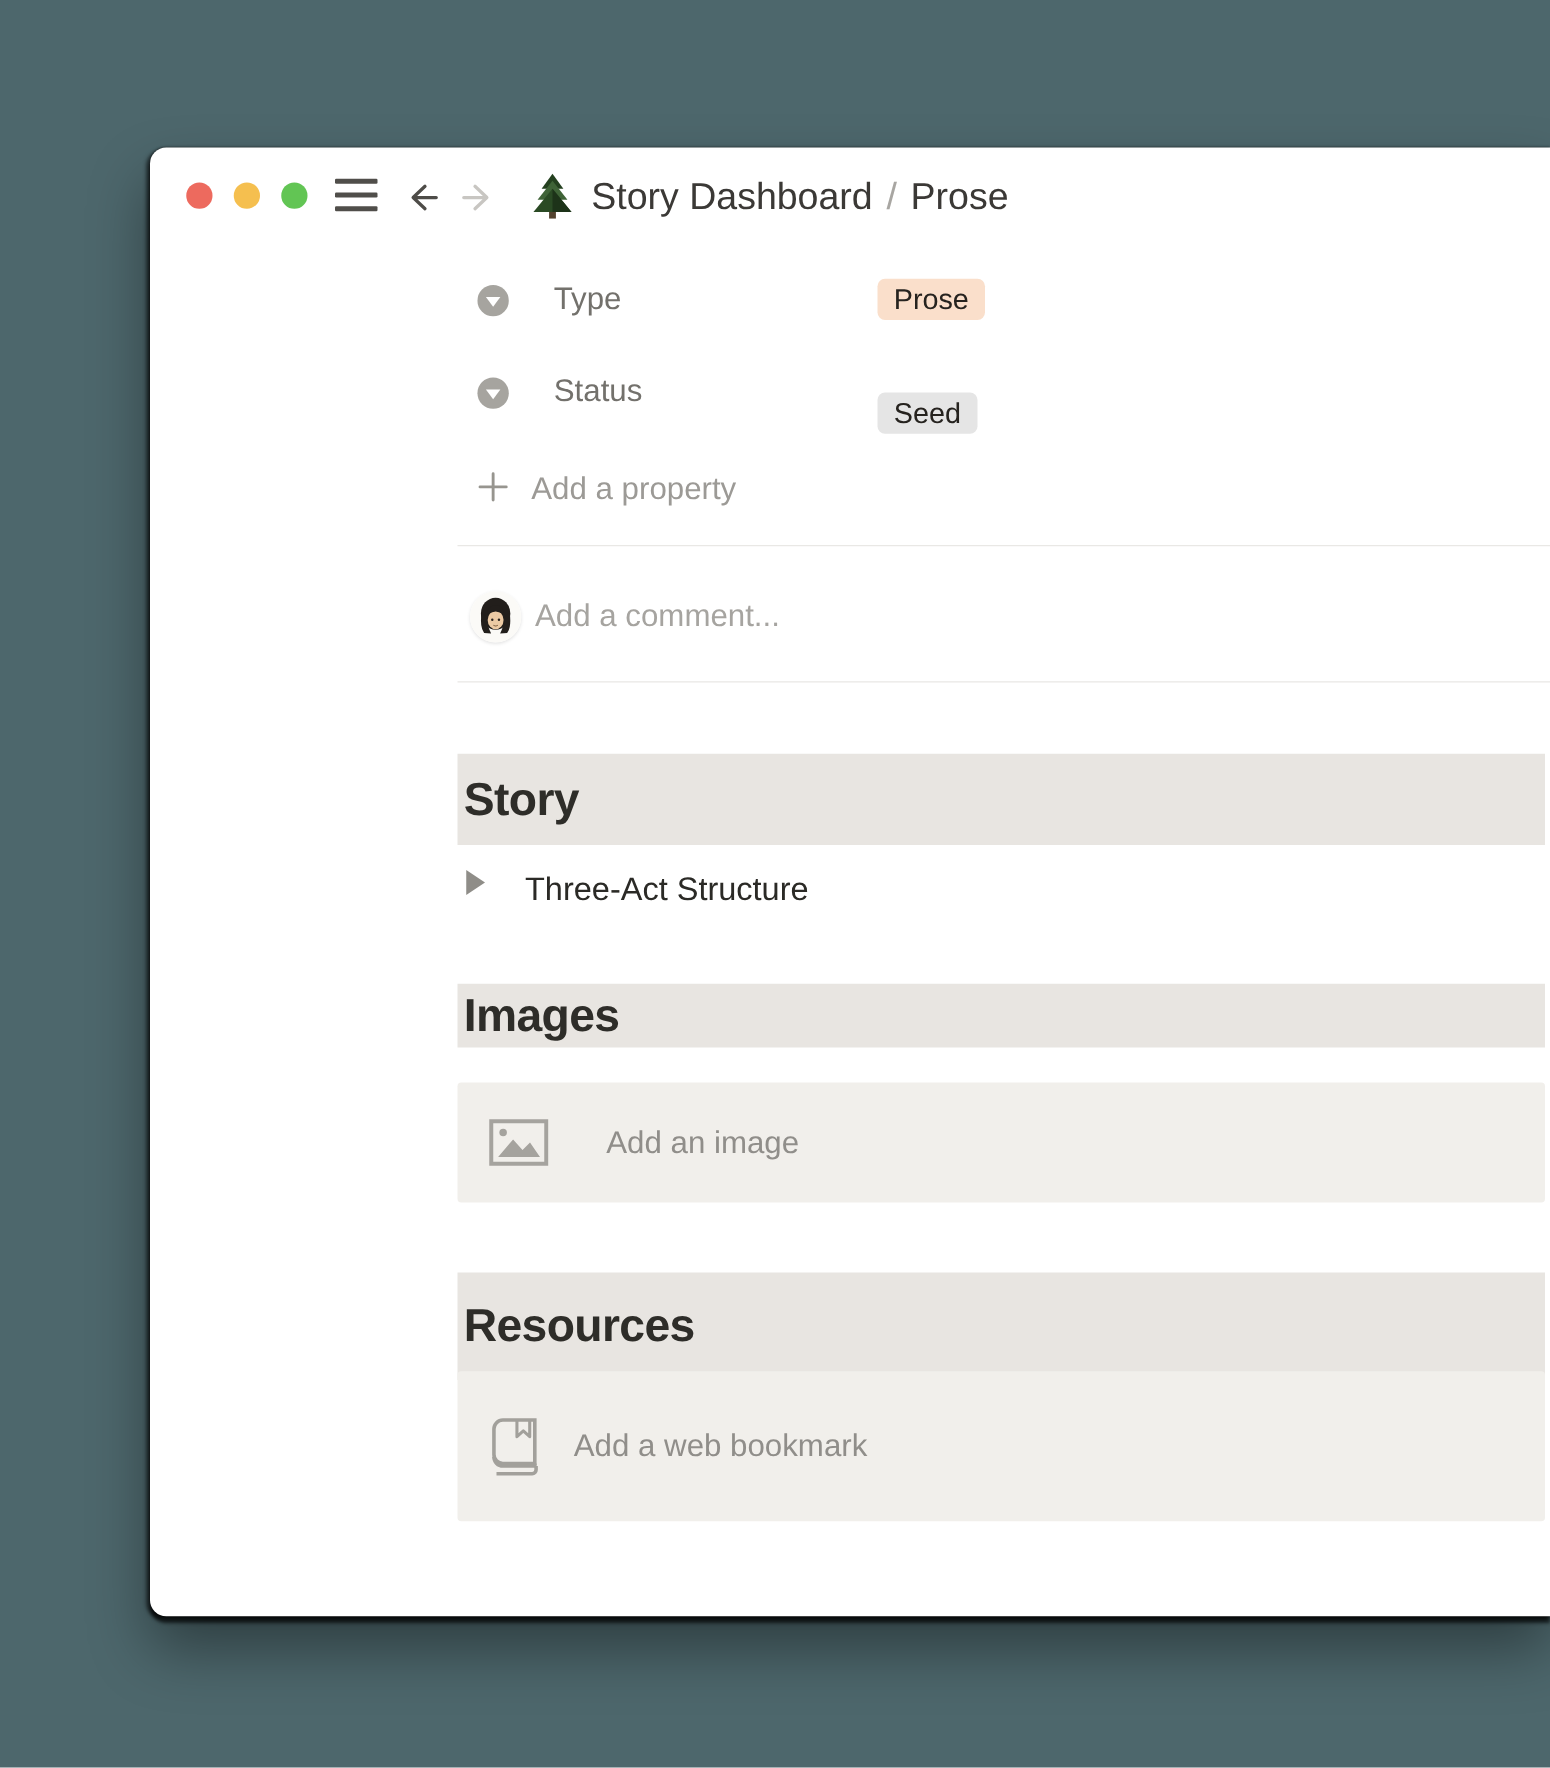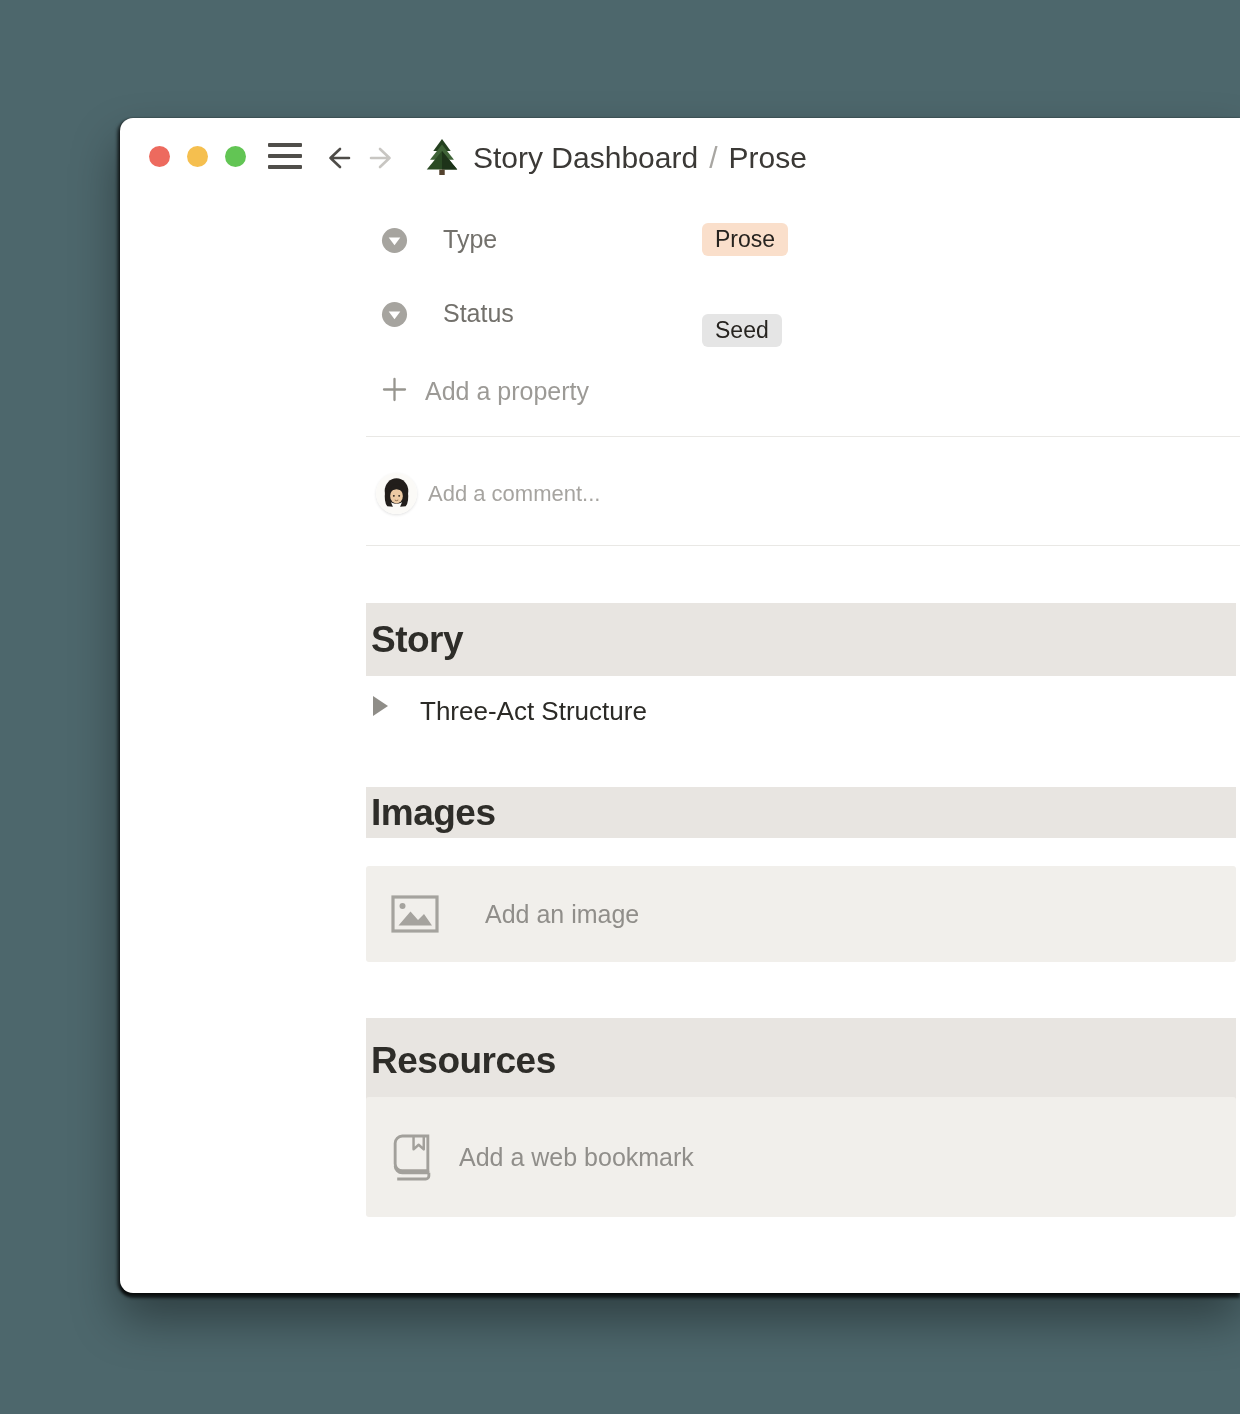--- a/index.html
+++ b/index.html
@@ -37,21 +37,21 @@
   .prop-label{position:absolute;left:305px;height:33px;line-height:33px;font-size:25px;color:#73716c;margin-left:18px;}
   .chip{position:absolute;left:582px;height:33px;line-height:33px;border-radius:6px;
     padding:0 13px;font-size:23px;color:#26231f;cursor:pointer;}
   .add-prop-icon{position:absolute;left:261px;top:258px;width:27px;height:27px;}
   .add-prop-label{position:absolute;left:305px;top:257px;height:32px;line-height:32px;
     font-size:25px;color:#9c9a96;cursor:pointer;}
   .divider{position:absolute;left:246px;right:0;height:1px;background:#e9e8e5;}
   .avatar{position:absolute;left:256px;top:355px;width:41px;height:41px;border-radius:50%;
     box-shadow:0 1px 3px rgba(0,0,0,.12);}
   .comment-ph{position:absolute;left:308px;top:359px;height:33px;line-height:33px;
-    font-size:22px;color:#a6a4a0;cursor:text;}
+    font-size:25px;color:#a6a4a0;cursor:text;}
   
   .band{position:absolute;left:246px;right:4px;display:flex;align-items:center;padding-left:5px;box-sizing:border-box;}
   .band h2{margin:0;font-size:37px;font-weight:700;color:#2e2d29;letter-spacing:-.5px;}
   .band-story{top:485px;height:73px;}
   .band-images{top:669px;height:51px;}
   .band-resources{top:900px;height:86px;}
   .toggle-row{position:absolute;left:246px;top:578px;height:44px;display:flex;
     padding-left:7px;gap:32px;cursor:pointer;}
   .tri{width:0;height:0;border-left:15px solid #8f8d88;border-top:10px solid transparent;
     border-bottom:10px solid transparent;}

